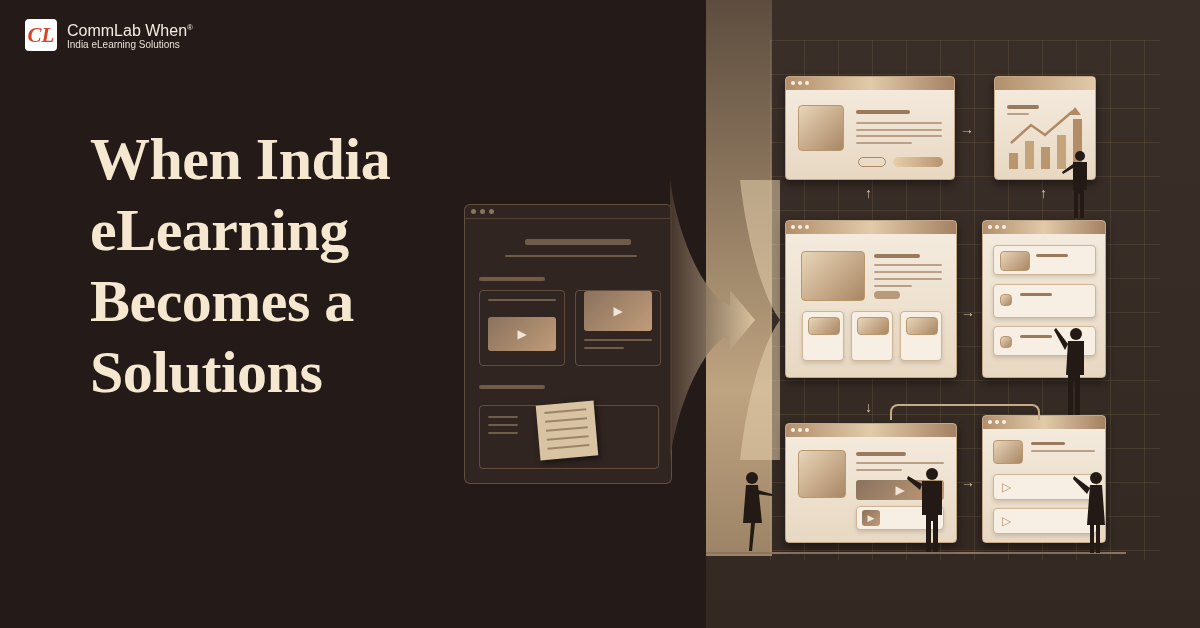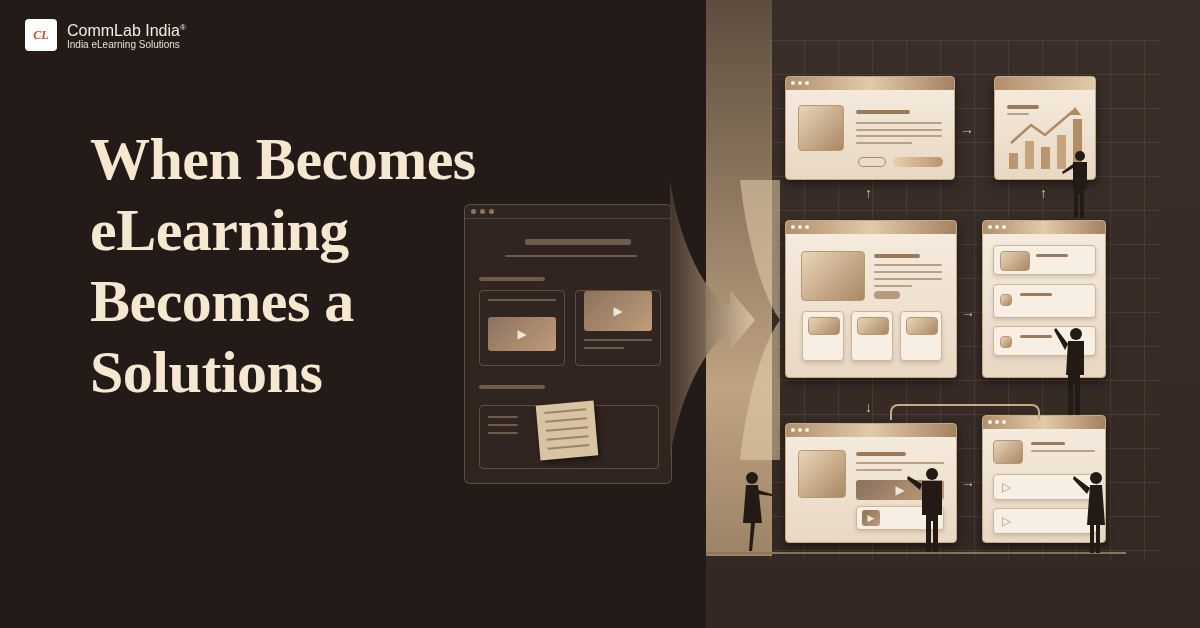--- a/index.html
+++ b/index.html
@@ -7,21 +7,21 @@
   body{position:relative;font-family:"Liberation Sans",sans-serif}
   .bg-left{position:absolute;left:0;top:0;width:706px;height:628px;background:#241a17}
   .bg-right{position:absolute;left:706px;top:0;width:494px;height:628px;background:linear-gradient(180deg,#3a2e28 0%,#332822 100%)}
   .grid{position:absolute;left:770px;top:40px;width:390px;height:520px;
     background-image:linear-gradient(rgba(200,170,130,0.13) 1px,transparent 1px),linear-gradient(90deg,rgba(200,170,130,0.13) 1px,transparent 1px);
     background-size:34px 34px}
   .beam{position:absolute;left:706px;top:0;width:66px;height:556px;background:linear-gradient(180deg,rgba(200,170,130,0.25),rgba(215,185,145,0.85) 70%,rgba(200,170,130,0.7))}
   .floor{position:absolute;left:706px;top:552px;width:420px;height:2px;background:#8d7460}
 
   .logo{position:absolute;left:25px;top:19px;display:flex;align-items:center;gap:10px}
-  .logo-box{width:32px;height:32px;background:#fff;border-radius:4px;display:flex;align-items:center;justify-content:center;color:#d4452a;font-family:"Liberation Serif",serif;font-style:italic;font-size:12px;font-weight:bold}
+  .logo-box{width:32px;height:32px;background:#fff;border-radius:4px;display:flex;align-items:center;justify-content:center;color:#d4452a;font-family:"Liberation Serif",serif;font-style:italic;font-size:21px;font-weight:bold}
   .logo-name{color:#f3ece3;font-size:16px;line-height:17px}
   .logo-name sup{font-size:8px}
   .logo-tag{color:#e8dfd4;font-size:10px;line-height:12px}
 
   .headline{position:absolute;left:90px;top:124px;width:470px;color:#f6e8d0;
     font-family:"Liberation Serif",serif;font-weight:bold;font-size:60px;line-height:71px;letter-spacing:-0.5px}
   .headline span{display:block}
 
   
   .old{position:absolute;left:464px;top:204px;width:208px;height:280px;border:1px solid rgba(170,140,110,0.4);border-radius:6px;background:rgba(60,48,42,0.55)}
@@ -52,27 +52,27 @@
 
 <div class="bg-left"></div>
 <div class="bg-right"></div>
 <div class="grid"></div>
 <div class="beam"></div>
 <div class="floor"></div>
 
 <div class="logo">
   <div class="logo-box">CL</div>
   <div>
-    <div class="logo-name"><span>CommLab India</span><sup>®</sup></div>
+    <div class="logo-name"><span>CommLab When</span><sup>®</sup></div>
     <div class="logo-tag">India eLearning Solutions</div>
   </div>
 </div>
 
 <h1 class="headline">
-  <span>When Becomes</span>
+  <span>When India</span>
   <span>eLearning</span>
   <span>Becomes a</span>
   <span>Solutions</span>
 </h1>
 
 <div class="old">
   <div class="bar">
       <span class="dot"></span>
       <span class="dot"></span>
       <span class="dot"></span>

